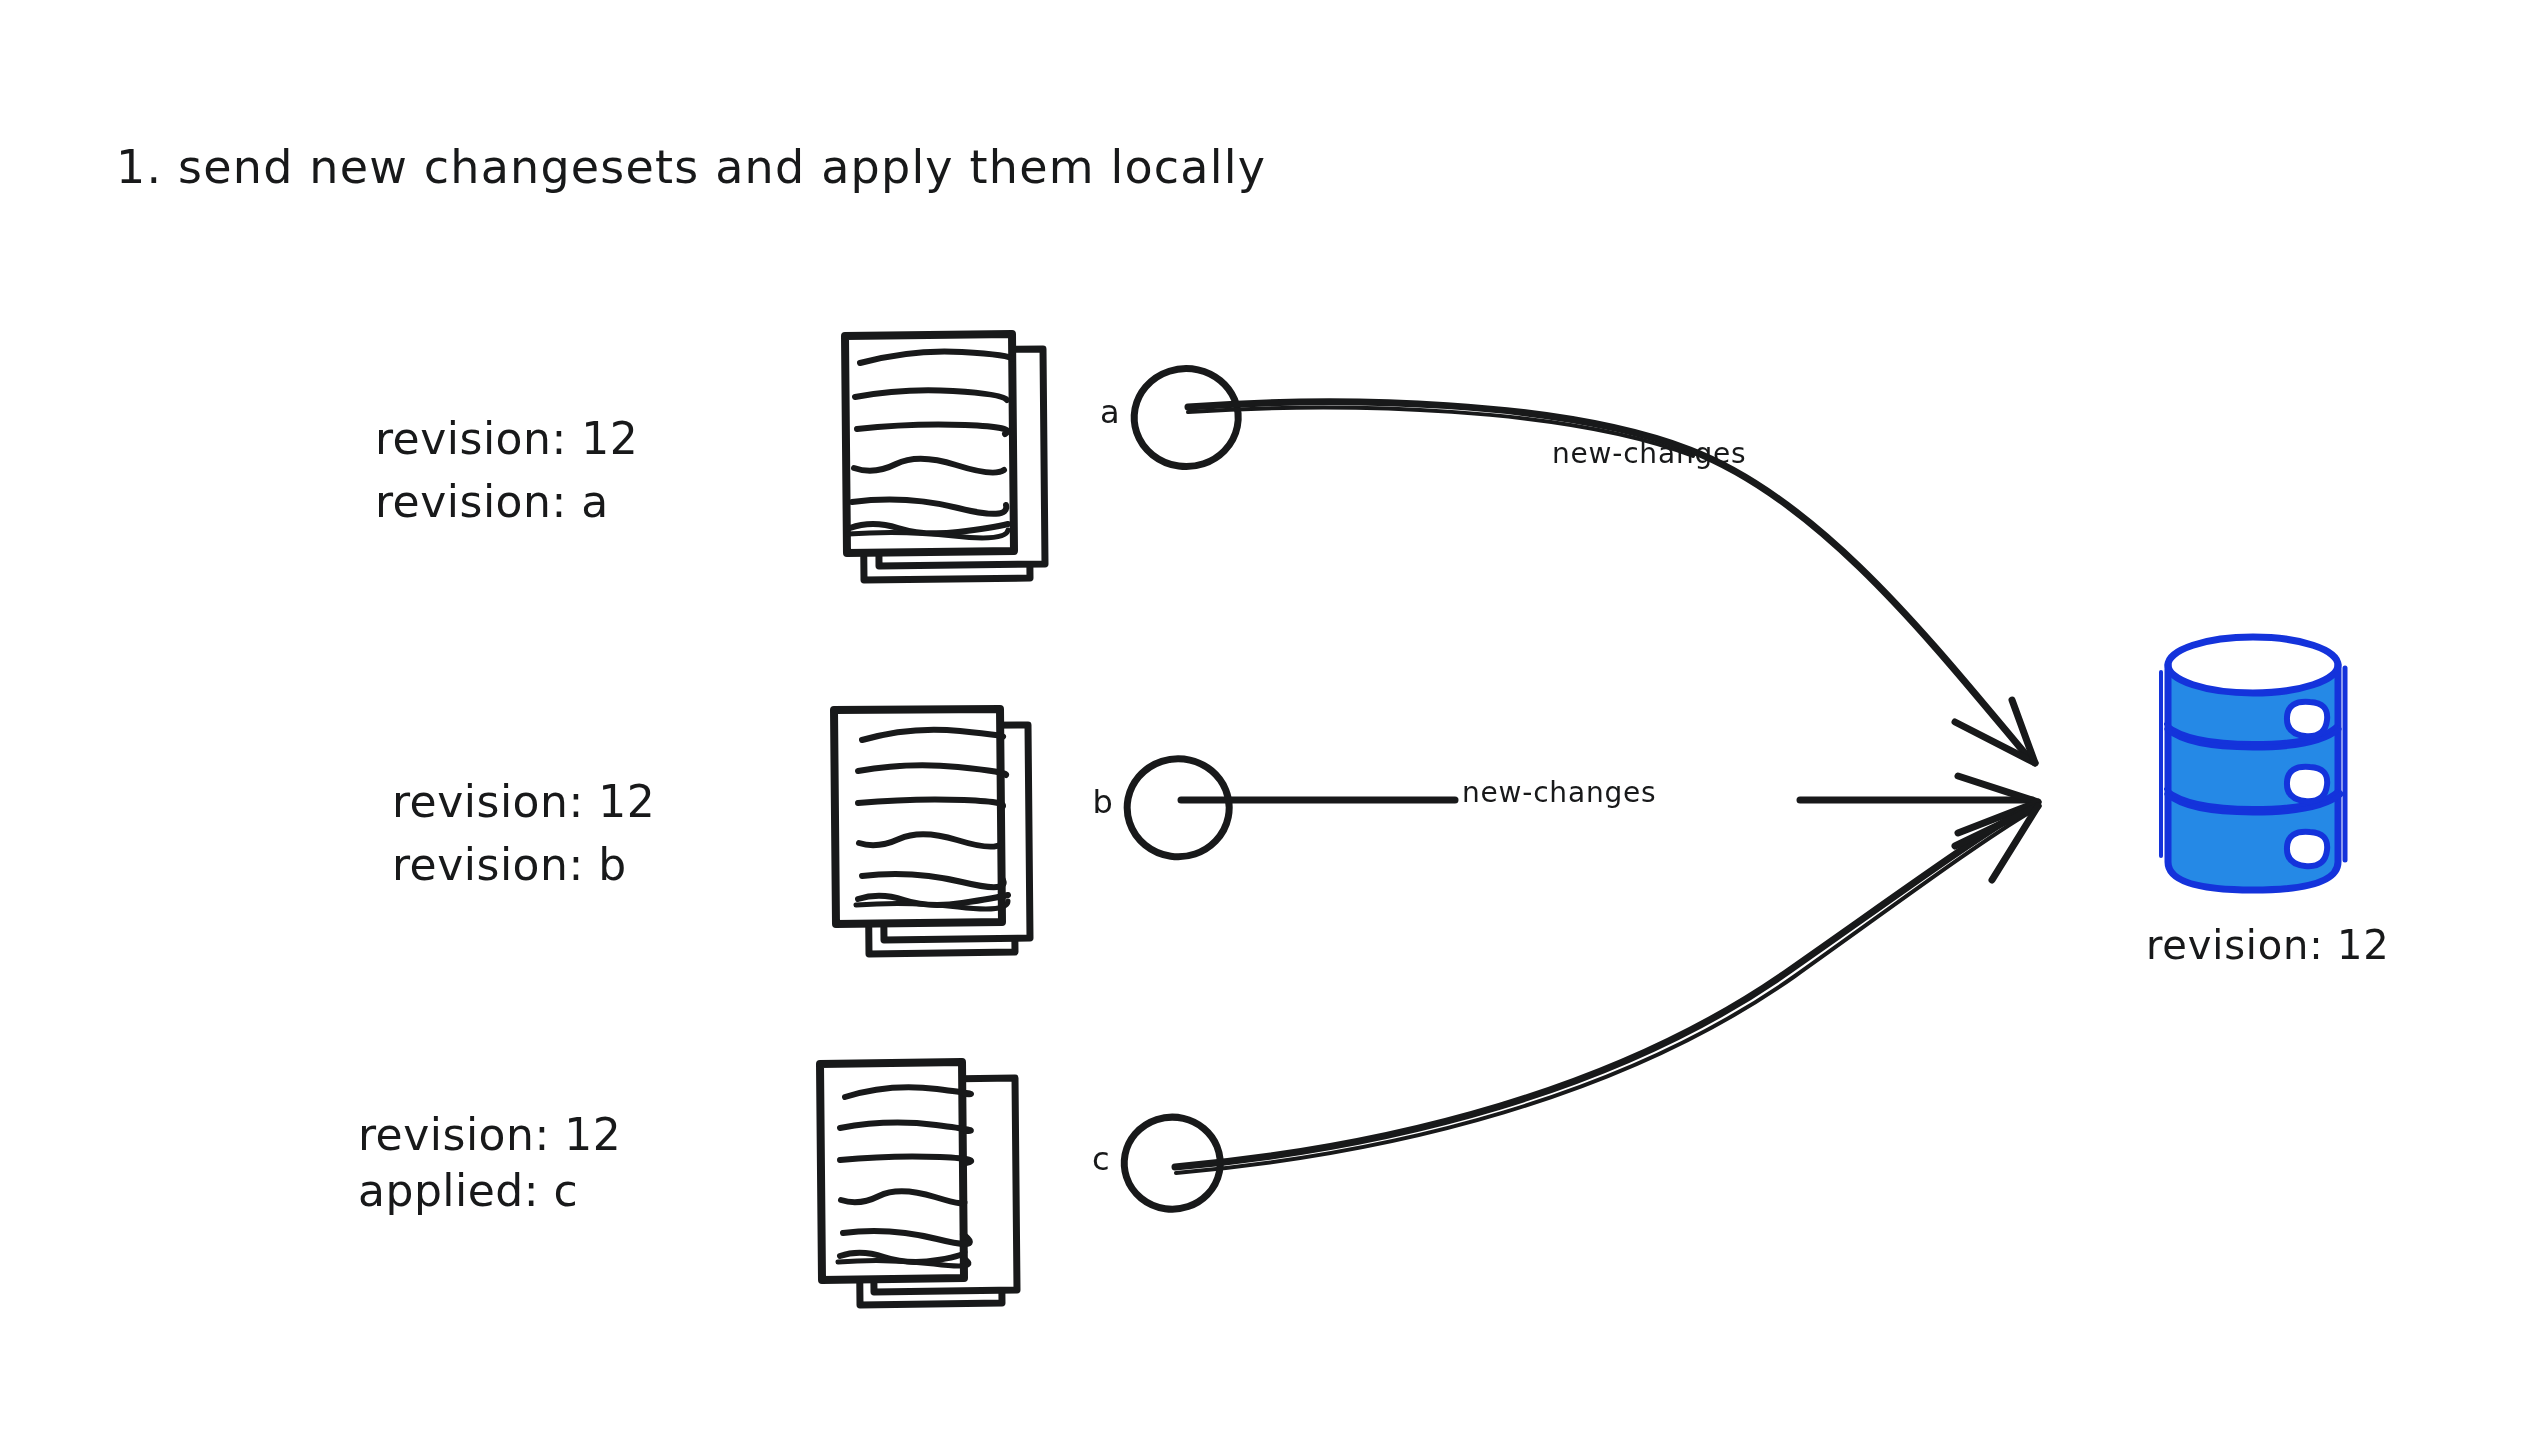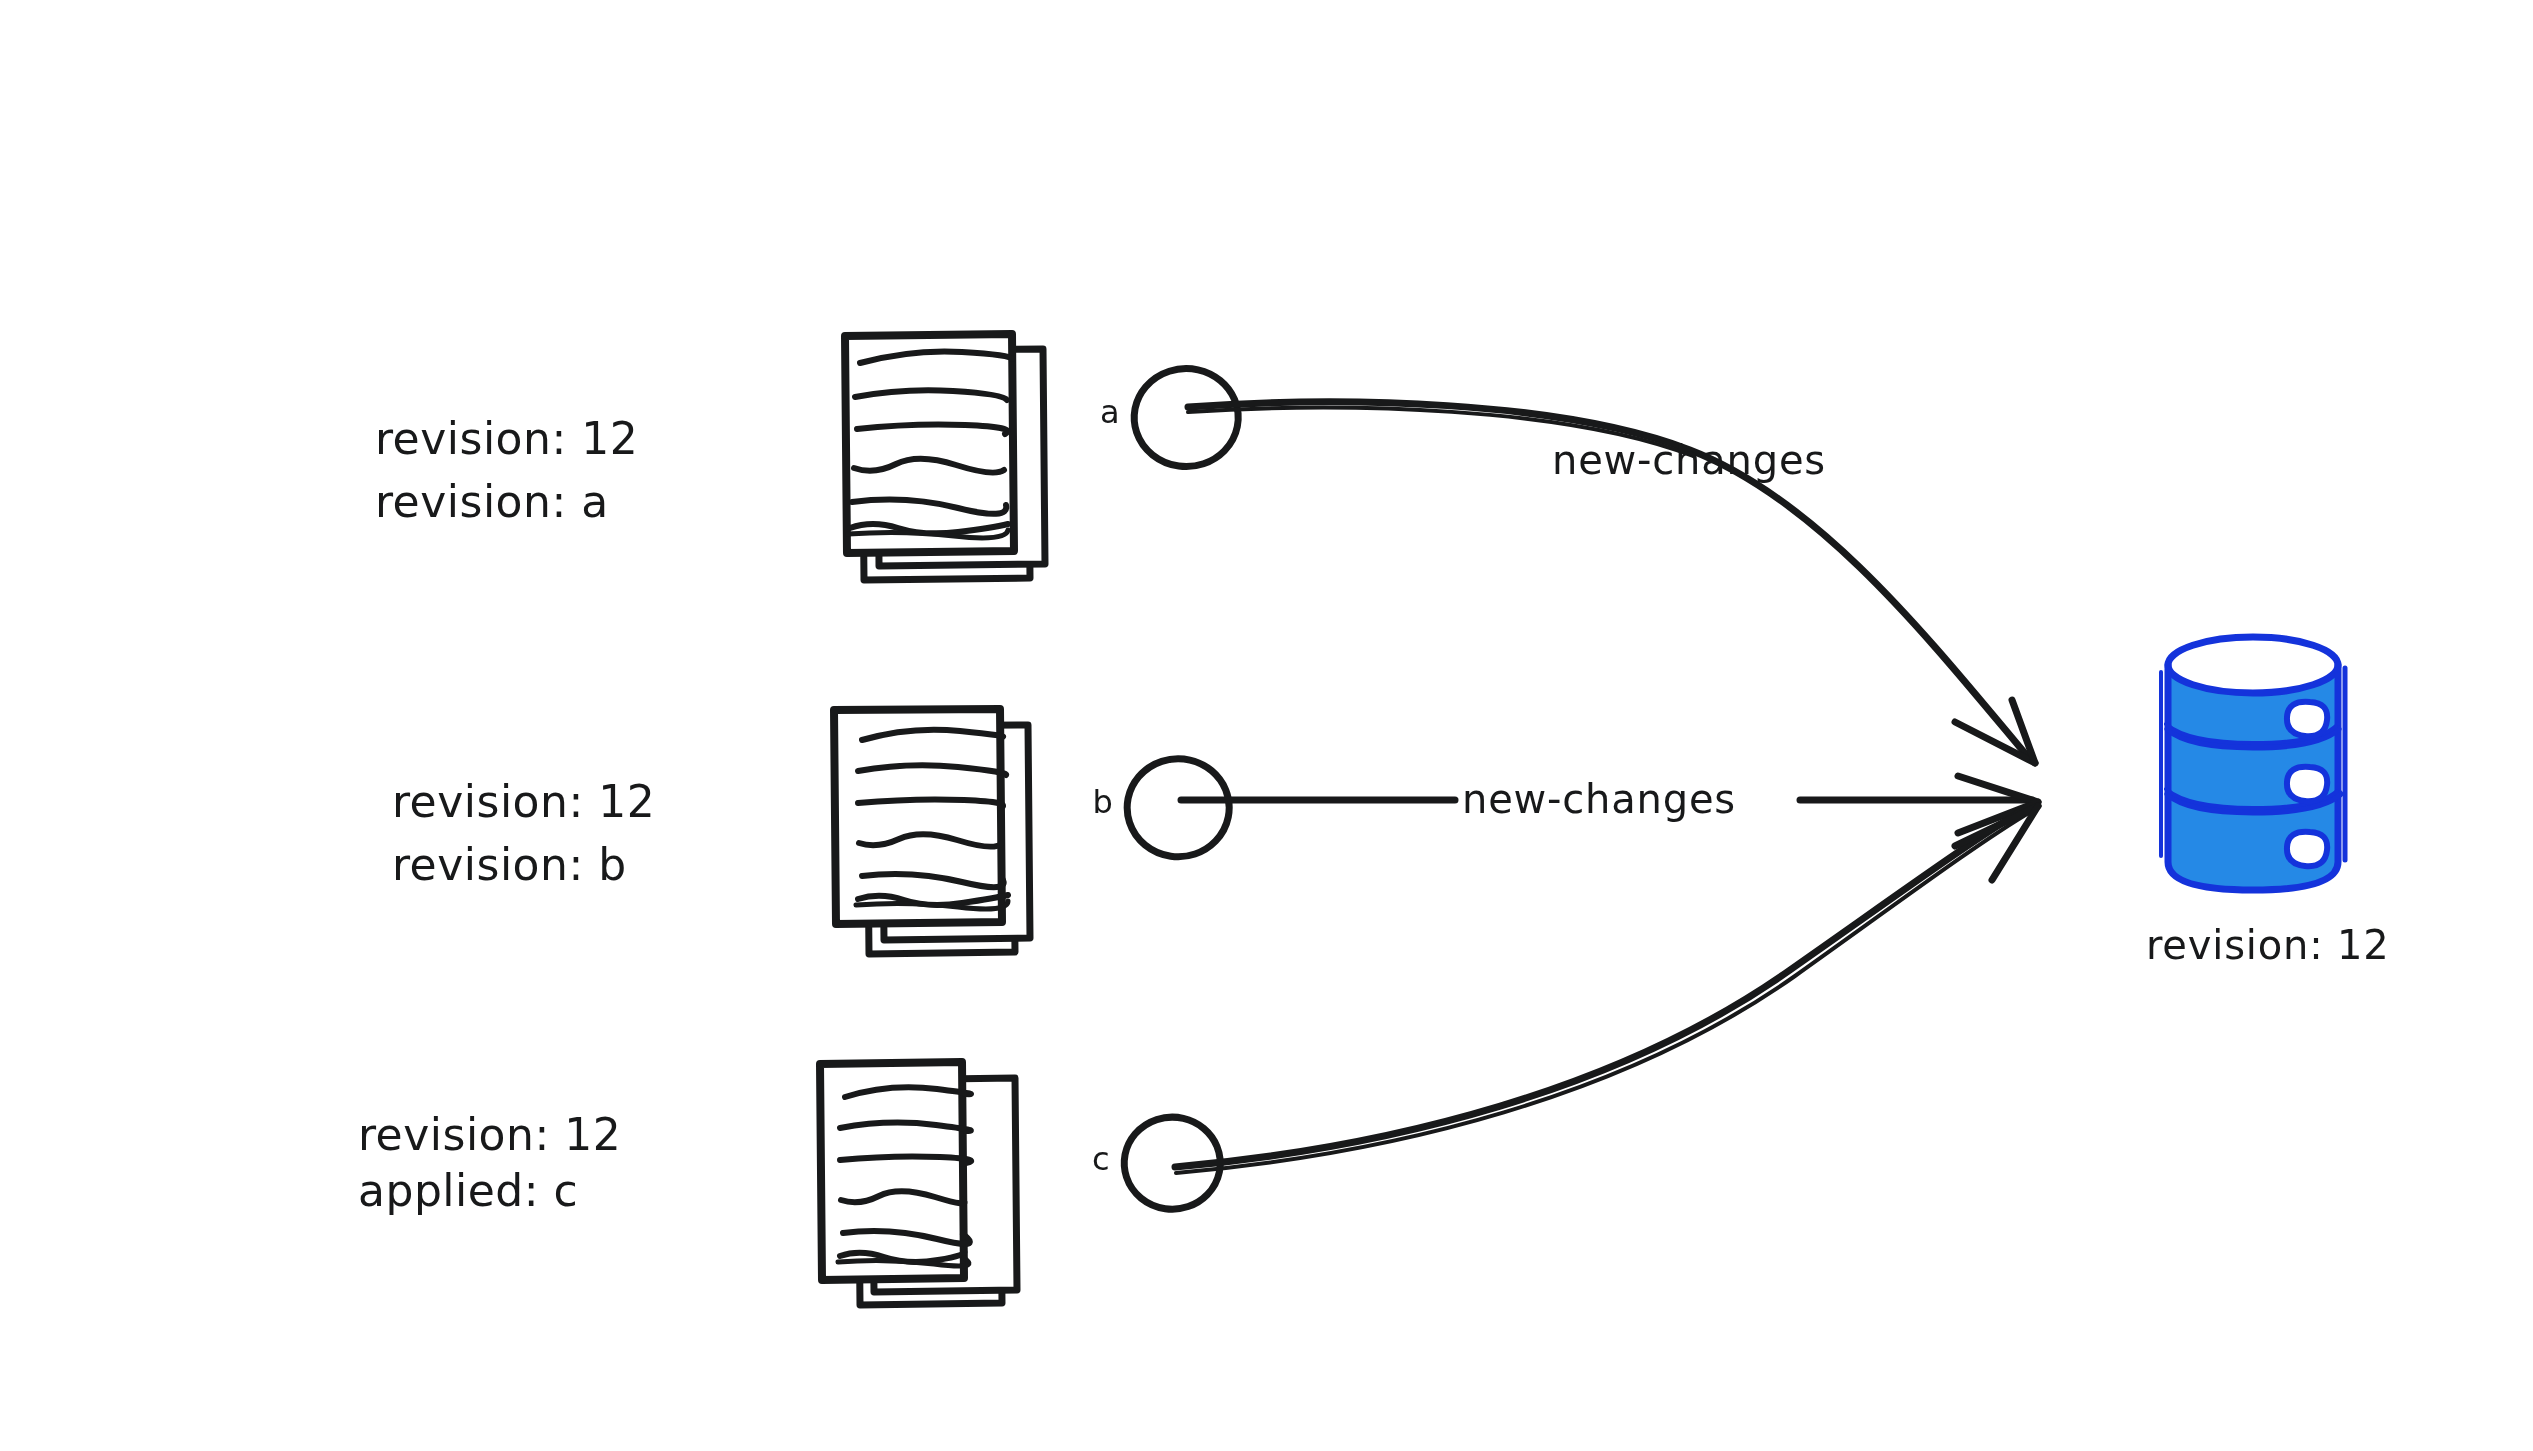--- a/index.html
+++ b/index.html
@@ -35,21 +35,21 @@
   }
   .title-text {
     font-size: 46px;
     letter-spacing: 1.2px;
   }
   .node-label {
     font-size: 44px;
     line-height: 1.32;
   }
   .edge-label {
-    font-size: 40px;
+    font-size: 28px;
     letter-spacing: 0.8px;
   }
   .db-label {
     font-size: 40px;
     letter-spacing: 0.8px;
   }
   .circle-letter {
     font-size: 32px;
     text-align: center;
   }
@@ -149,20 +149,21 @@
       <path d="M2166 724 q22 19 87 19 q65 0 83 -17" fill="none" stroke="#1433db" stroke-width="4" stroke-linecap="round"></path>
       <path d="M2168 794 q20 18 85 18 q67 0 87 -18" fill="none" stroke="#1433db" stroke-width="7" stroke-linecap="round"></path>
       <path d="M2166 789 q22 19 87 19 q66 0 84 -17" fill="none" stroke="#1433db" stroke-width="4" stroke-linecap="round"></path>
 
       <path d="M2310 702 q-22 -2 -23 15 q-1 17 18 19 q20 2 22 -16 q2 -17 -17 -18 Z" fill="#ffffff" stroke="#1433db" stroke-width="6"></path>
       <path d="M2310 767 q-22 -2 -23 15 q-1 17 18 19 q20 2 22 -16 q2 -17 -17 -18 Z" fill="#ffffff" stroke="#1433db" stroke-width="6"></path>
       <path d="M2310 832 q-22 -2 -23 15 q-1 17 18 19 q20 2 22 -16 q2 -17 -17 -18 Z" fill="#ffffff" stroke="#1433db" stroke-width="6"></path>
     </g>
   </svg>
 
+  <div class="hand-text title-text" style="left:116px; top:140px;">1. send new changesets and apply them locally</div>
 
   <div class="hand-text node-label" style="left:375px; top:410px;">revision: 12</div>
   <div class="hand-text node-label" style="left:375px; top:473px;">revision: a</div>
 
   <div class="hand-text node-label" style="left:392px; top:773px;">revision: 12</div>
   <div class="hand-text node-label" style="left:392px; top:836px;">revision: b</div>
 
   <div class="hand-text node-label" style="left:358px; top:1106px;">revision: 12</div>
   <div class="hand-text node-label" style="left:358px; top:1162px;">applied: c</div>
 

